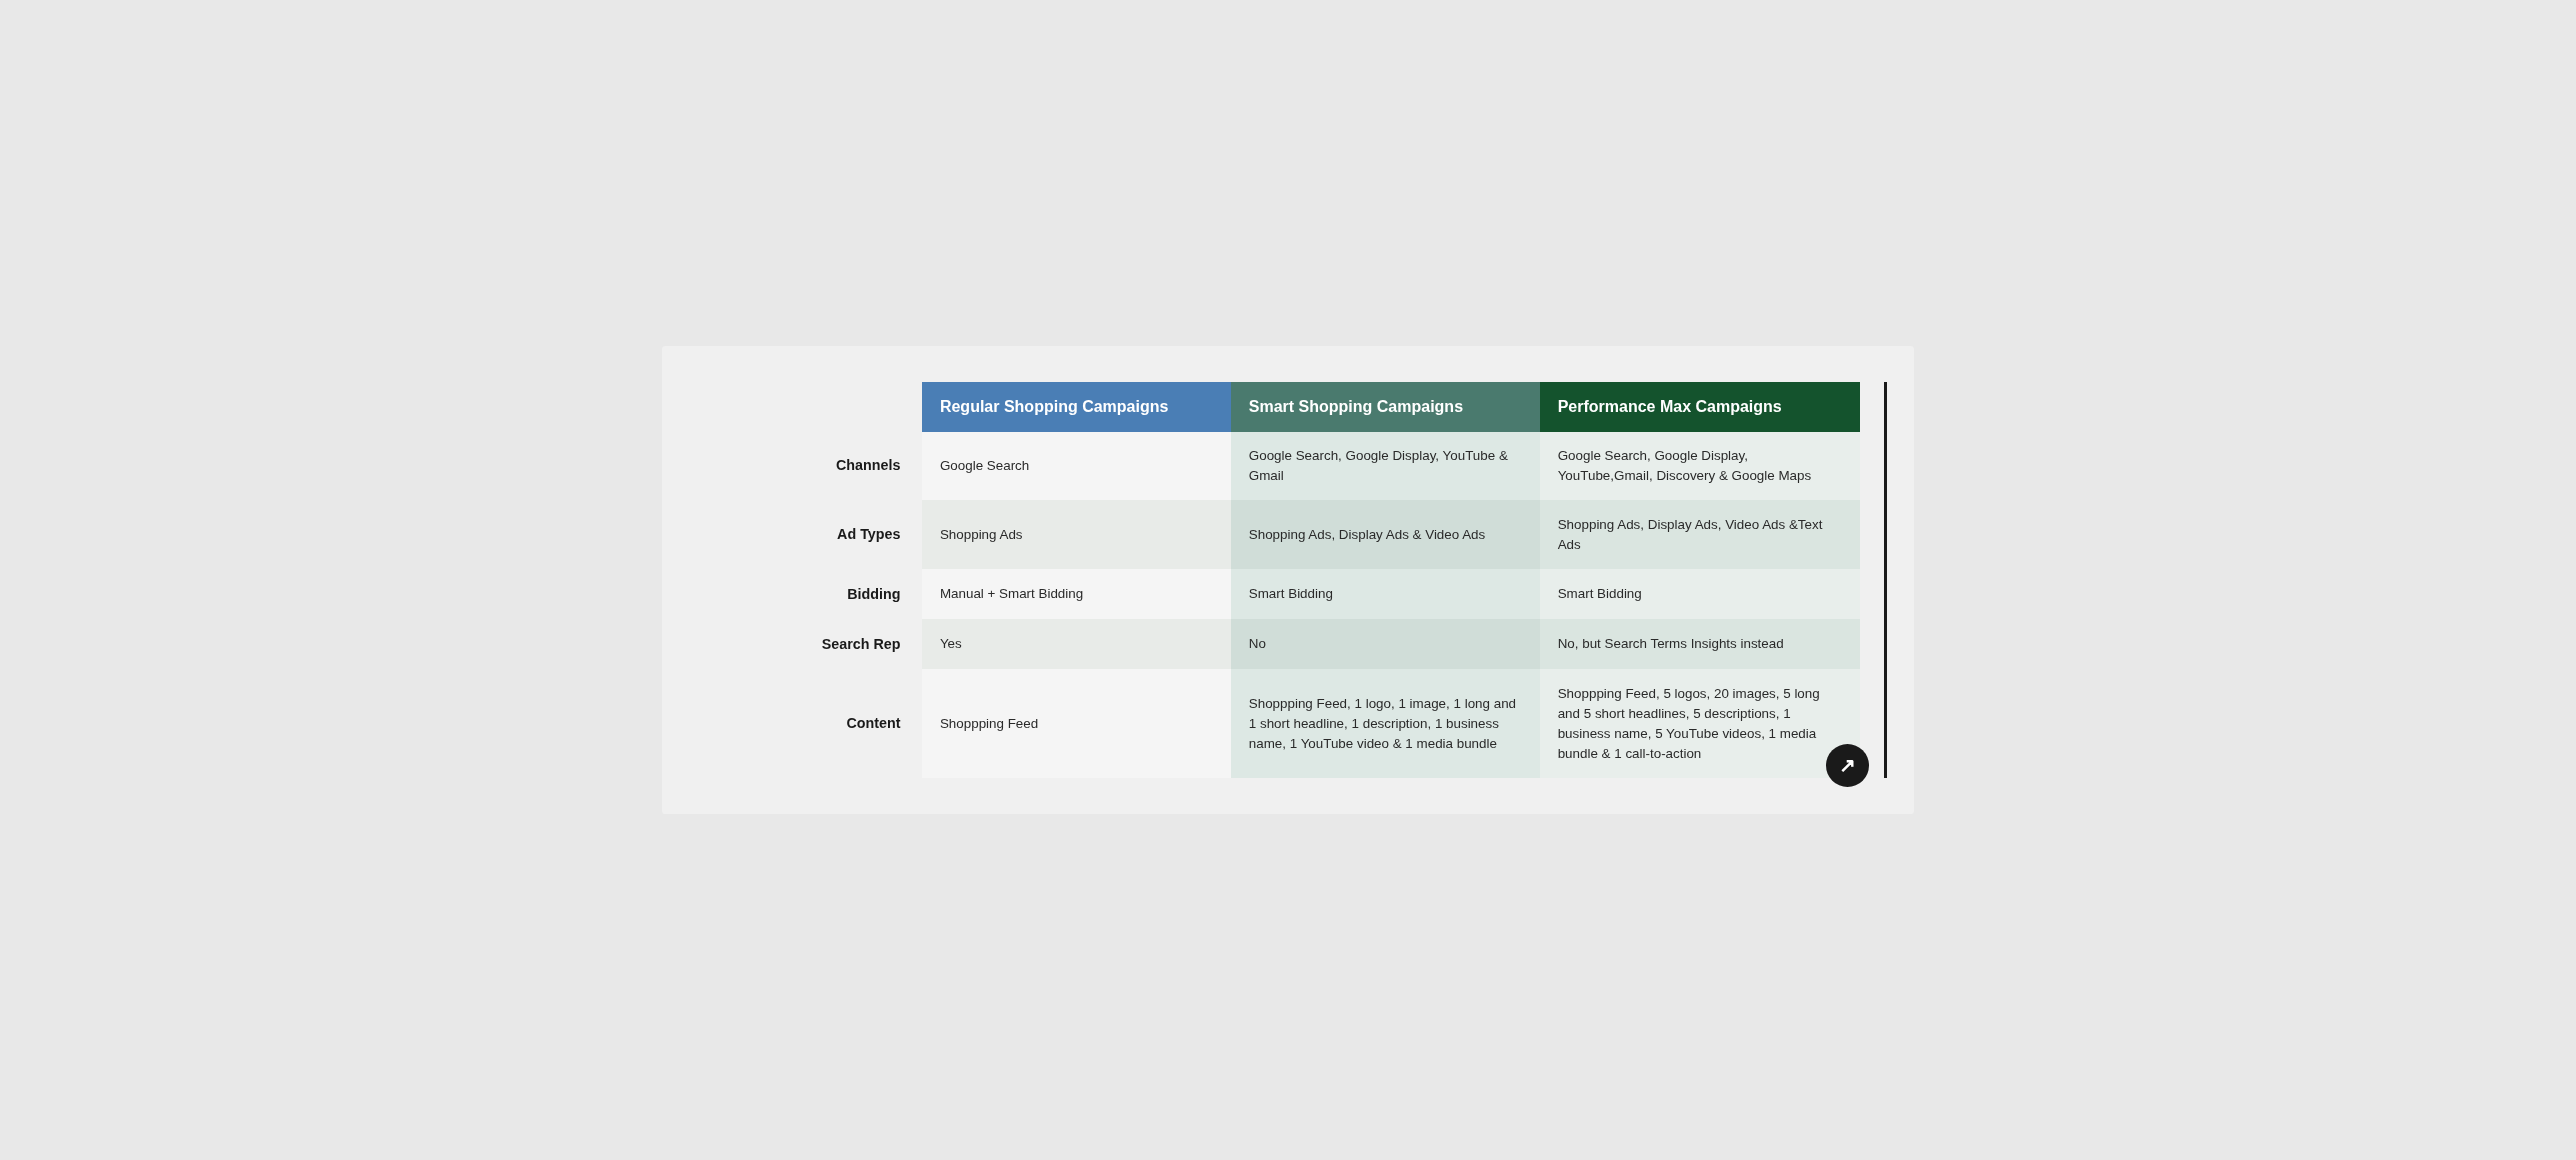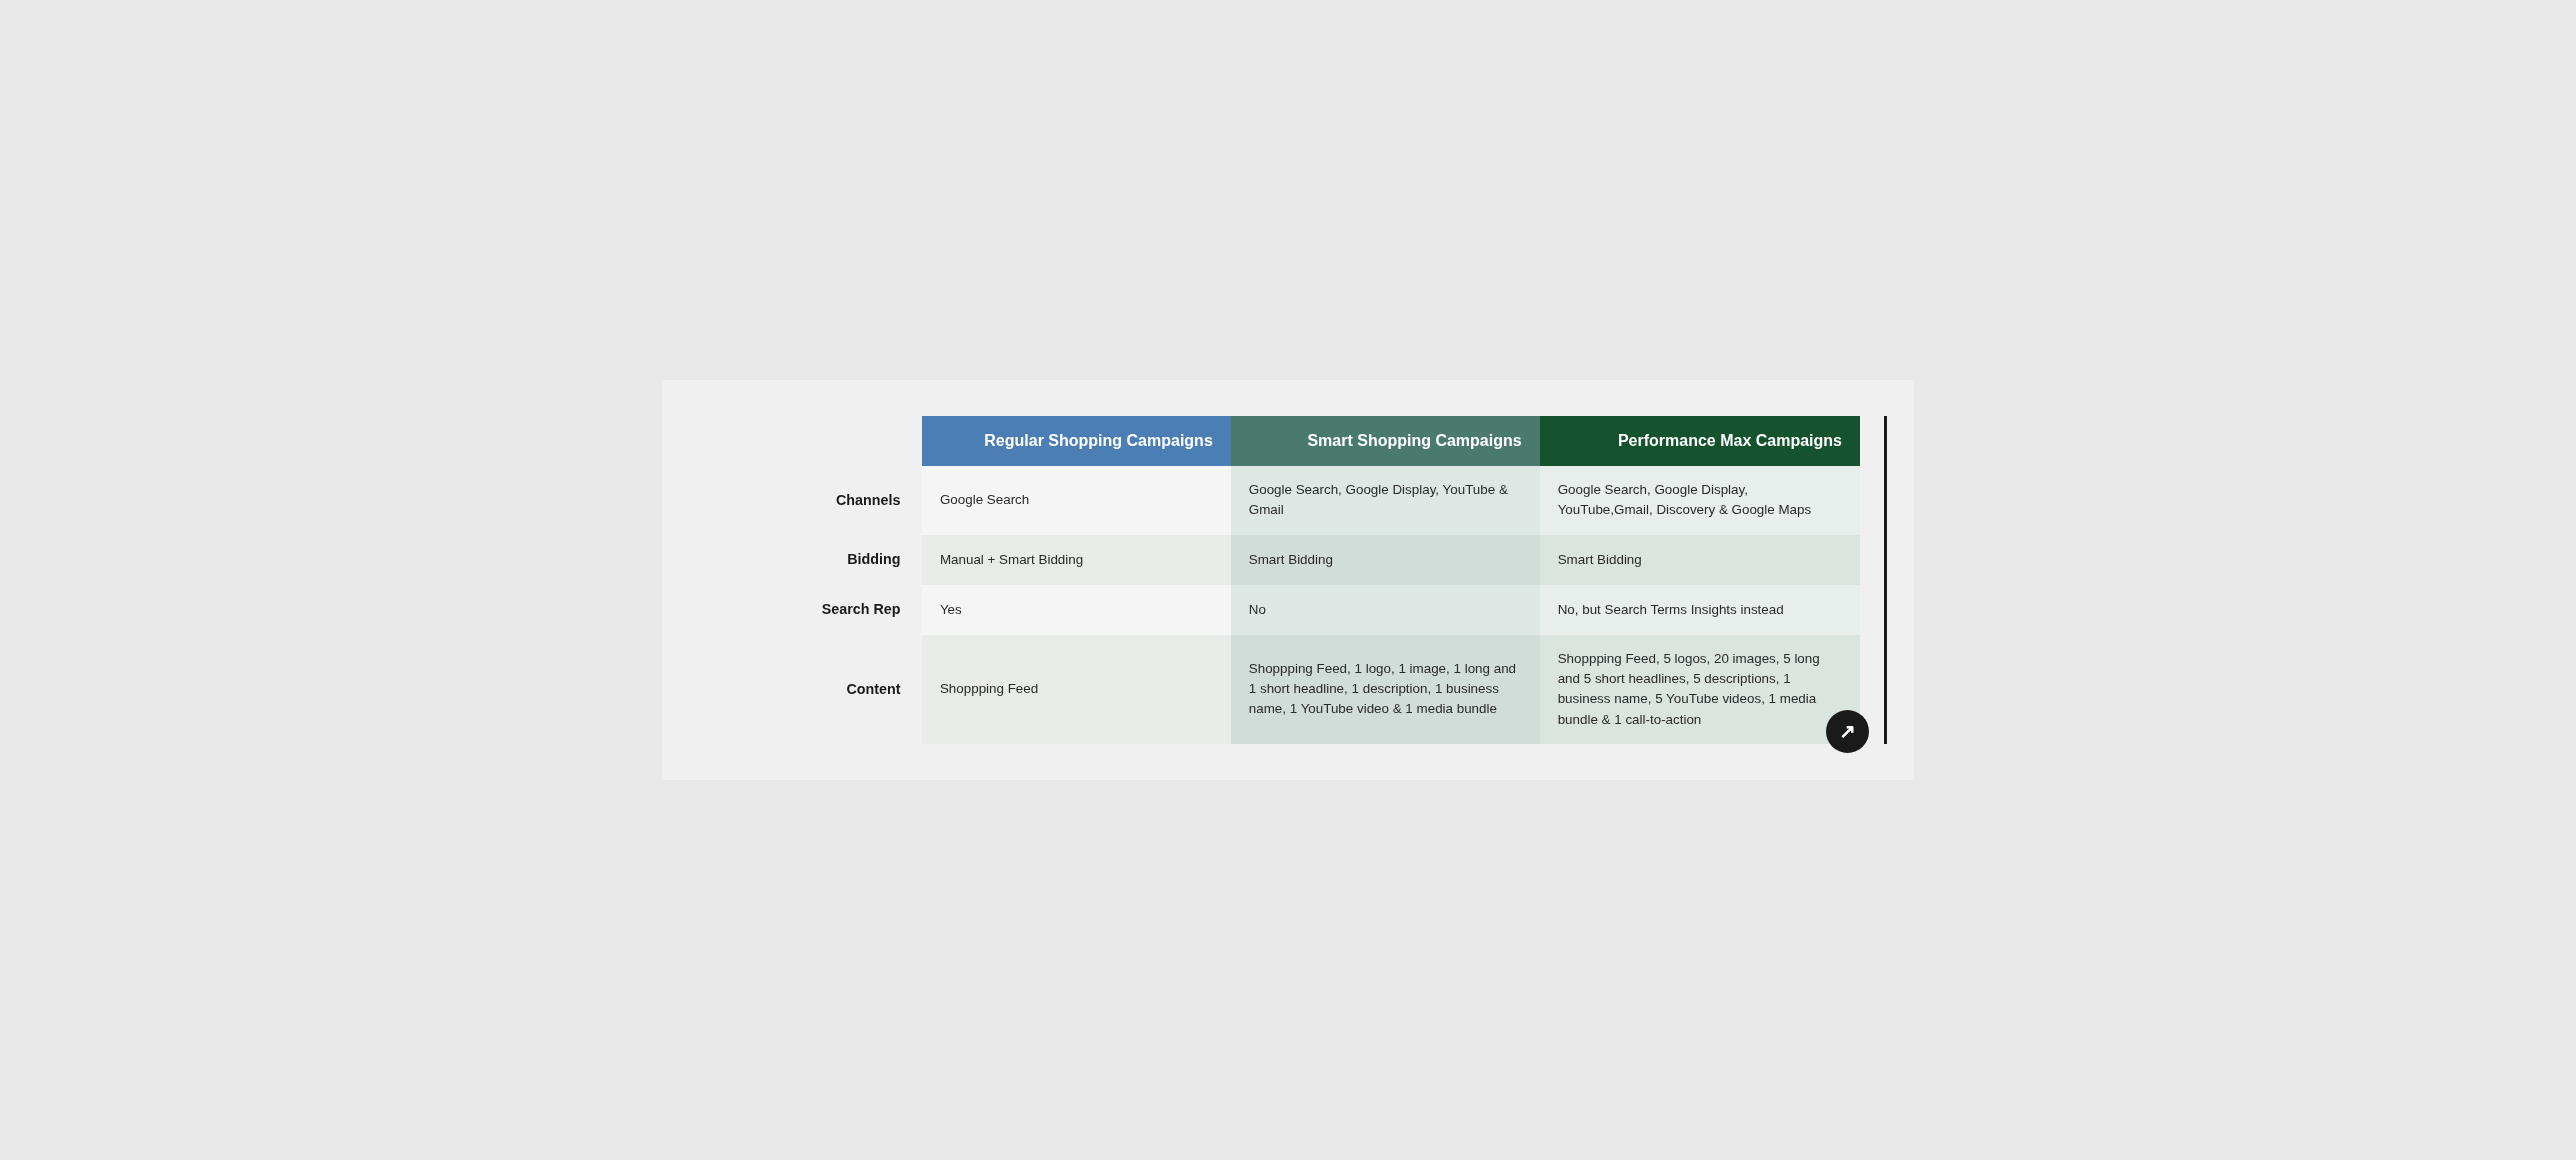--- a/index.html
+++ b/index.html
@@ -33,21 +33,21 @@
     col.col1 { width: 27%; }
     col.col2 { width: 27%; }
     col.col3 { width: 28%; }
 
     
     thead th {
       padding: 16px 18px;
       font-size: 16px;
       font-weight: bold;
       color: #ffffff;
-      text-align: right;
+      text-align: left;
       vertical-align: middle;
     }
 
     th.label-header {
       background: transparent;
     }
 
     th.col1-header {
       background-color: #4a7eb5;
     }
@@ -153,20 +153,26 @@
       </tr>
     </thead>
     <tbody id="table-body">
     <tr>
           <td class="label-cell">Channels</td>
           <td class="data-cell col1">Google Search</td>
           <td class="data-cell col2">Google Search, Google Display, YouTube &amp; Gmail</td>
           <td class="data-cell col3">Google Search, Google Display, YouTube,Gmail, Discovery &amp; Google Maps</td>
         </tr>
         <tr>
+          <td class="label-cell">Ad Types</td>
+          <td class="data-cell col1">Shopping Ads</td>
+          <td class="data-cell col2">Shopping Ads, Display Ads &amp; Video Ads</td>
+          <td class="data-cell col3">Shopping Ads, Display Ads, Video Ads &amp;Text Ads</td>
+        </tr>
+        <tr>
           <td class="label-cell">Bidding</td>
           <td class="data-cell col1">Manual + Smart Bidding</td>
           <td class="data-cell col2">Smart Bidding</td>
           <td class="data-cell col3">Smart Bidding</td>
         </tr>
         <tr>
           <td class="label-cell">Search Rep</td>
           <td class="data-cell col1">Yes</td>
           <td class="data-cell col2">No</td>
           <td class="data-cell col3">No, but Search Terms Insights instead</td>

